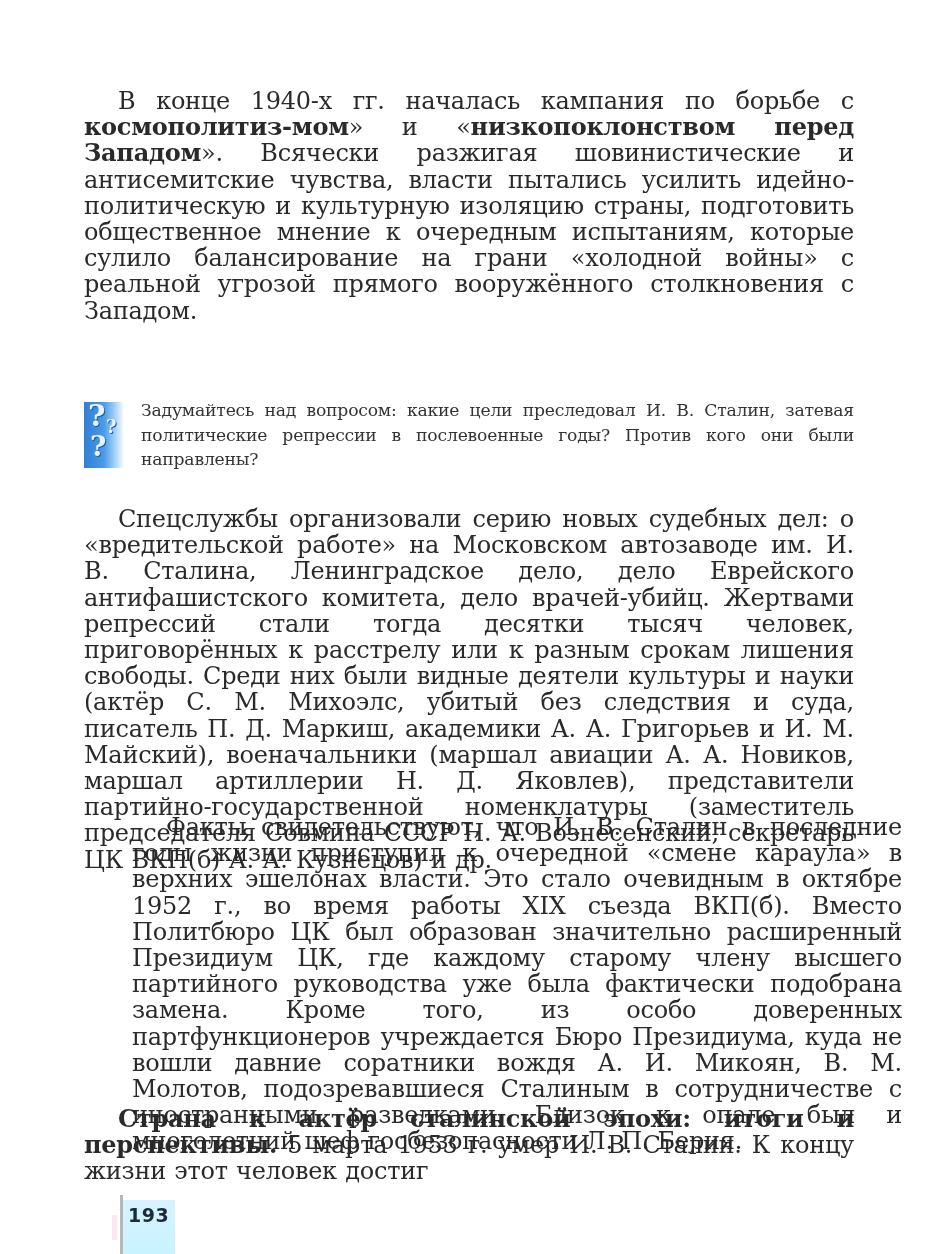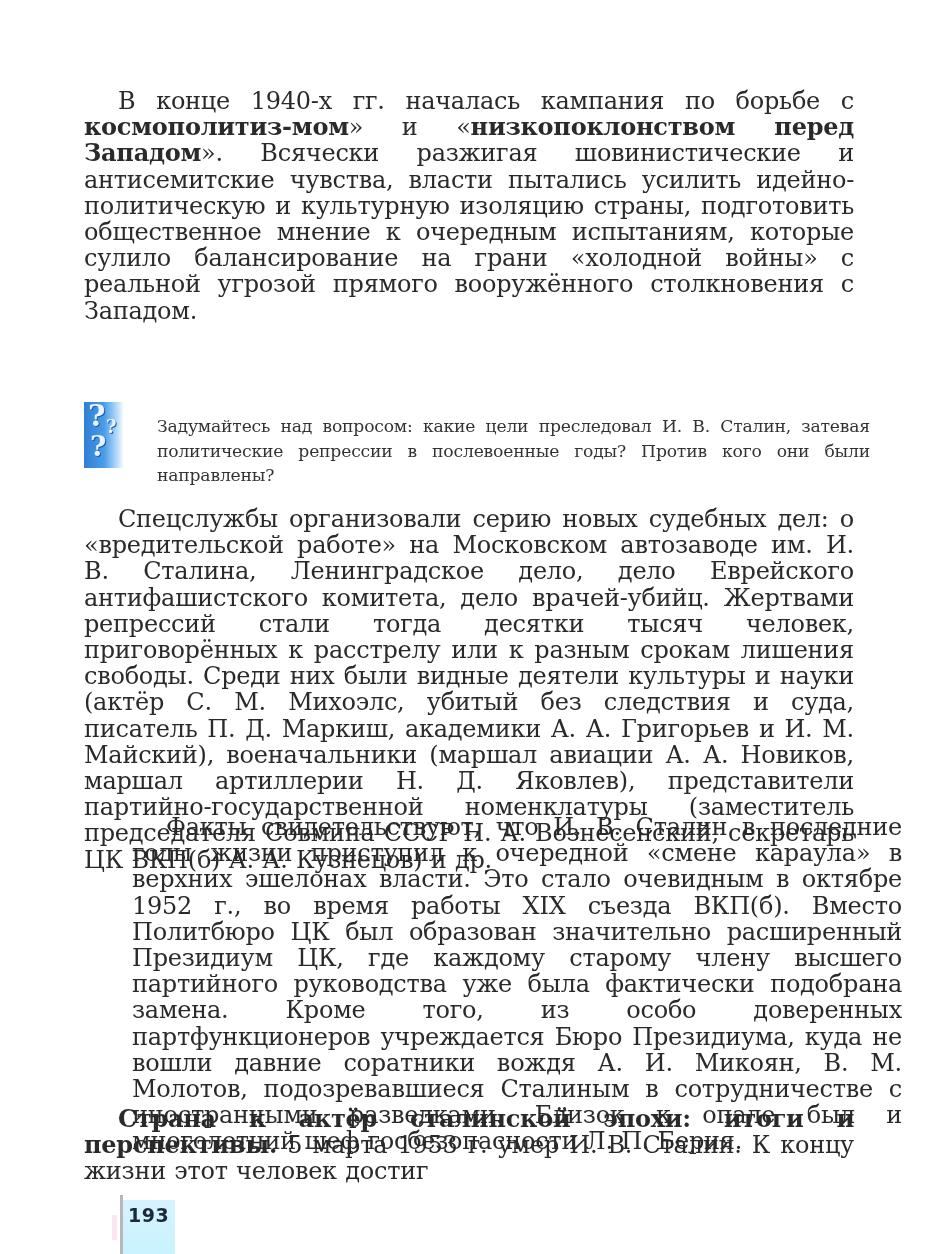--- a/index.html
+++ b/index.html
@@ -25,21 +25,21 @@
   }
   .q-icon span {
     position: absolute; color: #e9f4ff; font-weight: bold; font-family: "DejaVu Serif", serif;
     text-shadow: 1px 1px 0 #1b5aa6;
   }
   .q-icon .q1 { left: 4px; top: -4px; font-size: 30px; }
   .q-icon .q2 { left: 22px; top: 14px; font-size: 18px; }
   .q-icon .q3 { left: 6px; top: 28px; font-size: 28px; }
   .q-text {
     position: absolute; left: 57px; top: 0; width: 713px;
-    font-size: 17.2px; line-height: 24.5px; text-align: justify; margin: 16px;
+    font-size: 17.2px; line-height: 24.5px; text-align: justify; margin: 0;
     letter-spacing: -0.2px; color: #333;
   }
   .p3 { position: absolute; left: 0; top: 410px; width: 770px; margin-top: 8px; }
   .p4 { position: absolute; left: 0; top: 726px; width: 770px; margin-left: 48px; }
   .p5 { position: absolute; left: 0; top: 1018px; width: 770px; }
   .pagenum-bar {
     position: absolute; left: 120px; top: 1195px; width: 3px; height: 59px; background: #b7b7b7;
   }
   .pagenum-box {
     position: absolute; left: 123px; top: 1200px; width: 52px; height: 54px;

